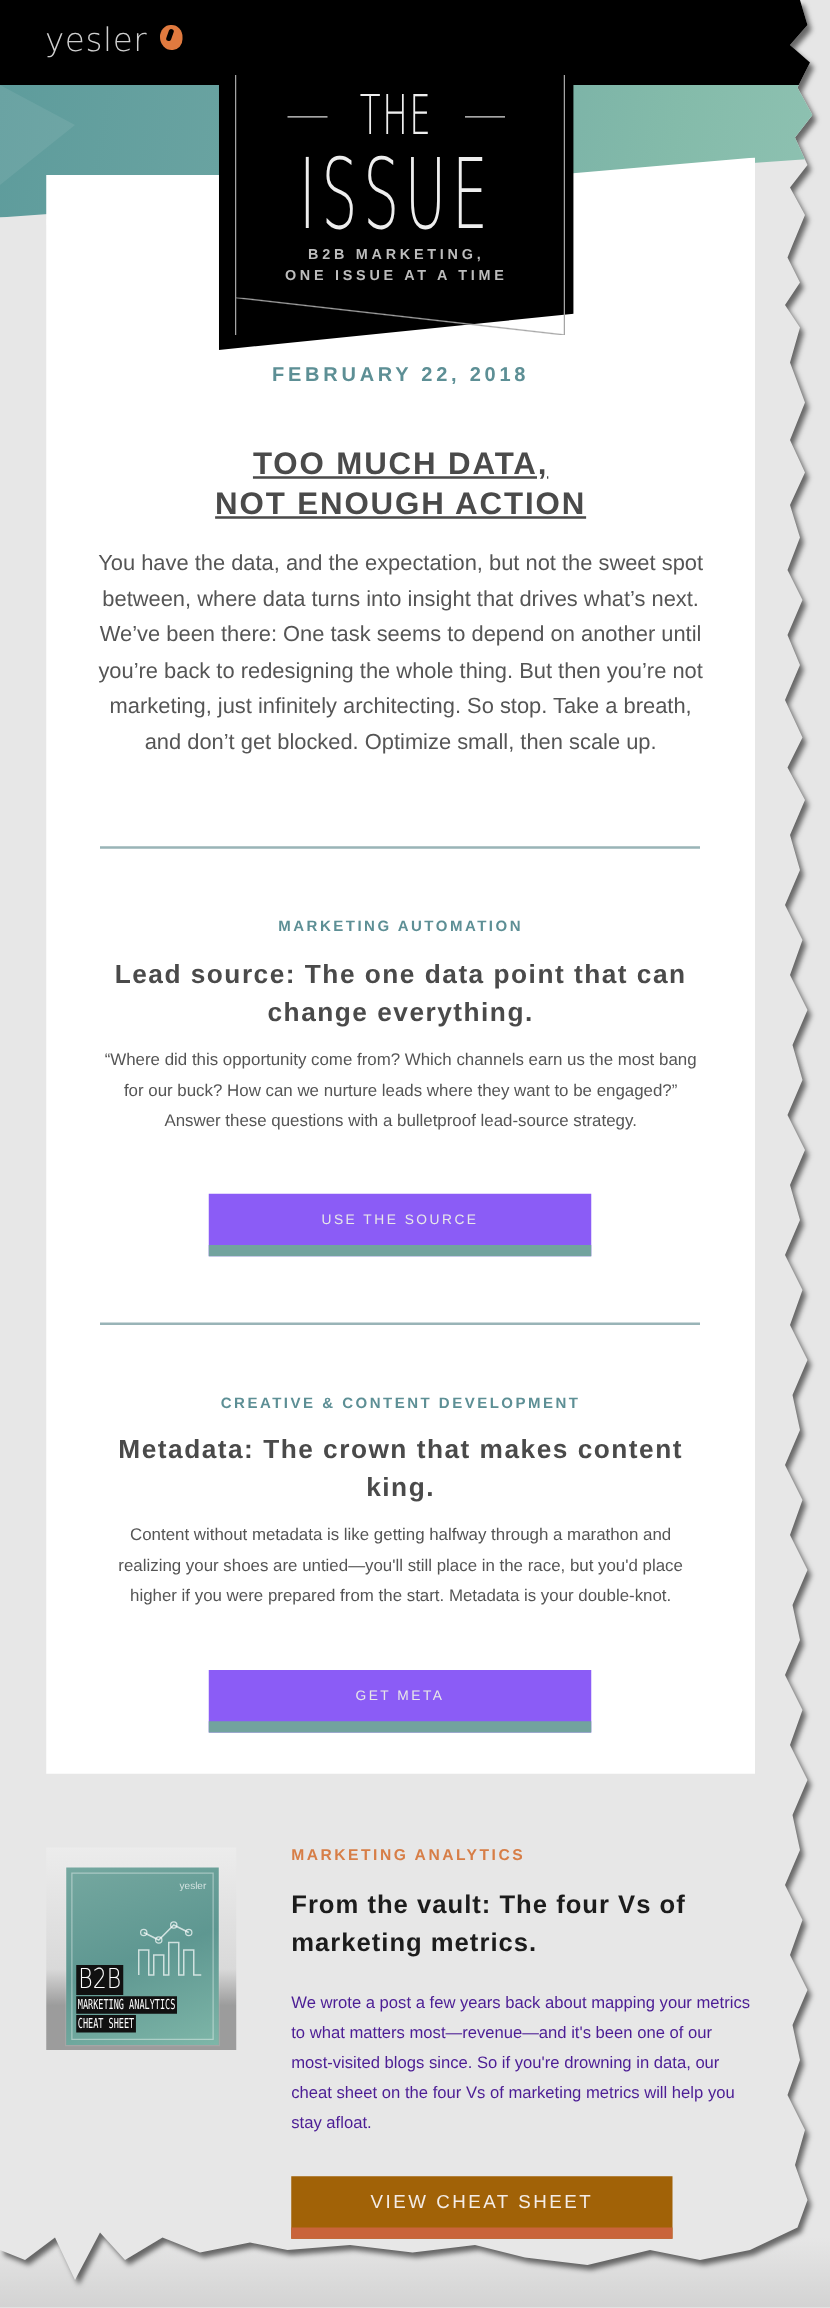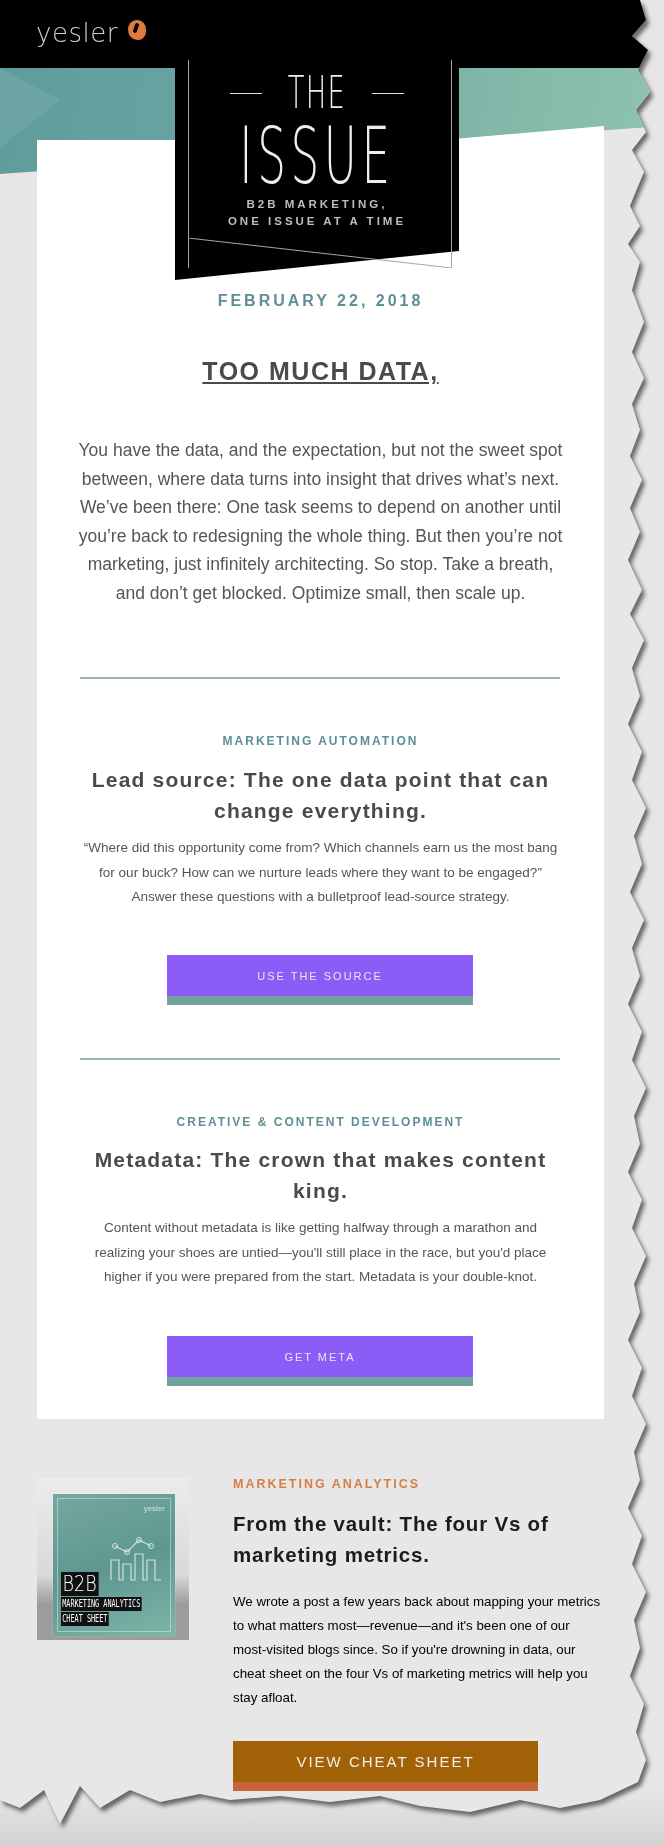--- a/index.html
+++ b/index.html
@@ -130,21 +130,21 @@
     .book-sub {
       position: absolute; left: 8px; top: 103px; color: #fff; font-size: 11px; line-height: 14px;
       font-family: "DejaVu Sans Mono", monospace; transform: scaleX(0.62); transform-origin: left; white-space: nowrap;
     }
     .book-sub span { background: #111; padding: 0 2px; display: inline-block; margin-bottom: 1px; }
     .vault {
       position: absolute; left: 233px; width: 380px;
     }
     .vault-kicker { top: 1477px; color: #d77e47; font-size: 12.5px; font-weight: bold; letter-spacing: 2px; }
     .vault-title { top: 1508px; color: #1c1c1c; font-size: 20.5px; font-weight: bold; letter-spacing: 0.8px; line-height: 31px; }
-    .vault-body { top: 1590px; color: #000000; font-size: 13.3px; line-height: 24px; width: 370px; }
+    .vault-body { top: 1590px; color: #4c1d95; font-size: 13.3px; line-height: 24px; width: 370px; }
     .btn-orange {
       position: absolute; left: 233px; top: 1741px; width: 305px; height: 50px; background: #a16207;
       border-bottom: 9px solid #c9643a; color: #f4ece6; font-size: 15px; letter-spacing: 2px;
       display: flex; align-items: center; justify-content: center; cursor: pointer;
     }
     .below-tear {
       position: absolute; left: 0; top: 1790px; width: 664px; height: 56px;
       background: linear-gradient(#e6e6e6, #d3d3d3);
     }
   </style>
@@ -174,20 +174,21 @@
       </div>
       <div class="issue-text">ISSUE</div>
       <div class="tagline">
         <div>B2B MARKETING,</div>
         <div>ONE ISSUE AT A TIME</div>
       </div>
 
       <div class="center date">FEBRUARY 22, 2018</div>
       <div class="center headline" style="top:355px;text-decoration:underline;">
         <div>TOO MUCH DATA,</div>
+        <div>NOT ENOUGH ACTION</div>
       </div>
       <div class="center intro">You have the data, and the expectation, but not the sweet spot between, where data turns into insight that drives what’s next. We’ve been there: One task seems to depend on another until you’re back to redesigning the whole thing. But then you’re not marketing, just infinitely architecting. So stop. Take a breath, and don’t get blocked. Optimize small, then scale up.</div>
 
       <div class="divider" style="top:677px;"></div>
 
       <div class="center kicker" style="top:734px;">MARKETING AUTOMATION</div>
       <div class="center art-title" style="top:764px;">Lead source: The one data point that can change everything.</div>
       <div class="center art-body" style="top:836px;">“Where did this opportunity come from? Which channels earn us the most bang for our buck? How can we nurture leads where they want to be engaged?” Answer these questions with a bulletproof lead-source strategy.</div>
       <div class="btn-black" style="top:955px;">USE THE SOURCE</div>
 

